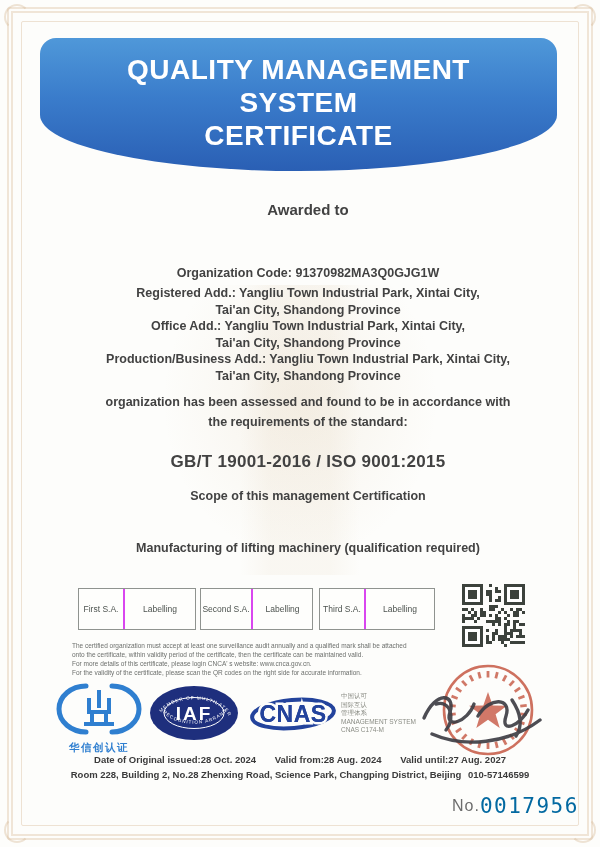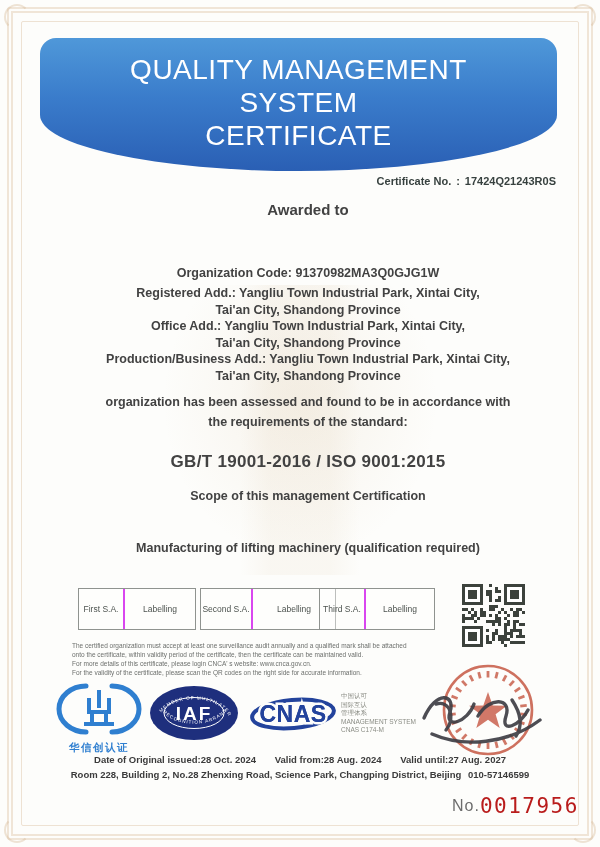--- a/index.html
+++ b/index.html
@@ -35,21 +35,21 @@
     pointer-events:none;
   }
 
   
   .banner {
     position:absolute; left:40px; top:38px; width:517px; height:133px;
     background:linear-gradient(180deg,#4f98d9 0%, #3a7ccb 45%, #2a5fb4 100%);
     border-radius:16px 16px 50% 50% / 16px 16px 56px 56px;
     text-align:center; color:#ffffff; padding-top:15px;
   }
-  .banner-line { font-weight:400; font-size:28px; line-height:33px; letter-spacing:0.5px; }
+  .banner-line { font-weight:700; font-size:28px; line-height:33px; letter-spacing:0.5px; }
 
   .cert-no {
     position:absolute; top:175px; right:44px; font-size:11px; font-weight:700; color:#37413f;
   }
   .cert-no .sep { padding:0 5px; }
 
   .center-text { position:absolute; left:8px; width:600px; text-align:center; color:#424242; }
   .awarded-heading { top:201px; font-size:15px; font-weight:700; }
   .company-name { top:233px; font-size:16px; font-weight:700; letter-spacing:0.3px; }
   .org-code { top:266px; font-size:12.5px; font-weight:700; }
@@ -65,21 +65,21 @@
     position:absolute; top:0; height:42px; border:1px solid #8f938f; display:flex;
     background:rgba(255,255,255,0.4);
     justify-content:space-between;
   }
   .audit-cell {
     display:flex; align-items:center; justify-content:center;
     font-size:8.5px; color:#4d534f; padding:0 3px; white-space:nowrap;
   }
   .audit-cell + .audit-cell { border-left:2px solid #d946ef; }
   .ag-0 { left:0px;   width:118px; } .ag-0 .c0 { width:44px; } .ag-0 .c1 { flex:1; }
-  .ag-1 { left:122px; width:136px; } .ag-1 .c0 { width:50px; } .ag-1 .c1 { flex:1; }
+  .ag-1 { left:122px; width:113px; } .ag-1 .c0 { width:50px; } .ag-1 .c1 { flex:1; }
   .ag-2 { left:241px; width:116px; } .ag-2 .c0 { width:44px; } .ag-2 .c1 { flex:1; }
 
   .qr-box { position:absolute; left:462px; top:584px; width:63px; height:63px; }
 
   .fine-print {
     position:absolute; left:72px; top:641px; width:420px;
     font-size:6.5px; line-height:9px; color:#6c6f6c;
   }
 
   
@@ -101,21 +101,21 @@
     position:absolute; top:769px; left:0; width:600px; text-align:center;
     font-size:9.5px; font-weight:700; color:#3b3b3b; white-space:nowrap;
   }
   .footer-row .phone { margin-left:4px; }
 
   .serial {
     position:absolute; left:452px; top:794px; display:flex; align-items:center;
   }
   .serial-prefix { font-size:16px; color:#6d6d6d; letter-spacing:1px; }
   .serial-number {
-    font-family:"DejaVu Sans Mono", monospace; font-size:21px; color:#b91c1c; letter-spacing:1.5px;
+    font-family:"DejaVu Sans Mono", monospace; font-size:21px; color:#0369a1; letter-spacing:1.5px;
   }
 </style>
 </head>
 <body>
 
 <div class="page">
 
   <div class="lace-outer"></div>
   <div class="lace-inner"></div>
   <div class="lace-corner lc-tl"></div>
@@ -123,23 +123,20 @@
   <div class="lace-corner lc-bl"></div>
   <div class="lace-corner lc-br"></div>
   <div class="watermark"></div>
 
   <div class="banner">
     <div class="banner-line">QUALITY MANAGEMENT</div>
     <div class="banner-line">SYSTEM</div>
     <div class="banner-line">CERTIFICATE</div>
   </div>
 
-  <div class="cert-no">
-    <span>Certificate No.</span><span class="sep">:</span><span>17424Q21243R0S</span>
-  </div>
 
   <div class="center-text awarded-heading">Awarded to</div>
   <div class="center-text org-code">Organization Code: 91370982MA3Q0GJG1W</div>
 
   <div class="center-text address-block">
     <div>Registered Add.: Yangliu Town Industrial Park, Xintai City,</div>
     <div>Tai'an City, Shandong Province</div>
     <div>Office Add.: Yangliu Town Industrial Park, Xintai City,</div>
     <div>Tai'an City, Shandong Province</div>
     <div>Production/Business Add.: Yangliu Town Industrial Park, Xintai City,</div>

